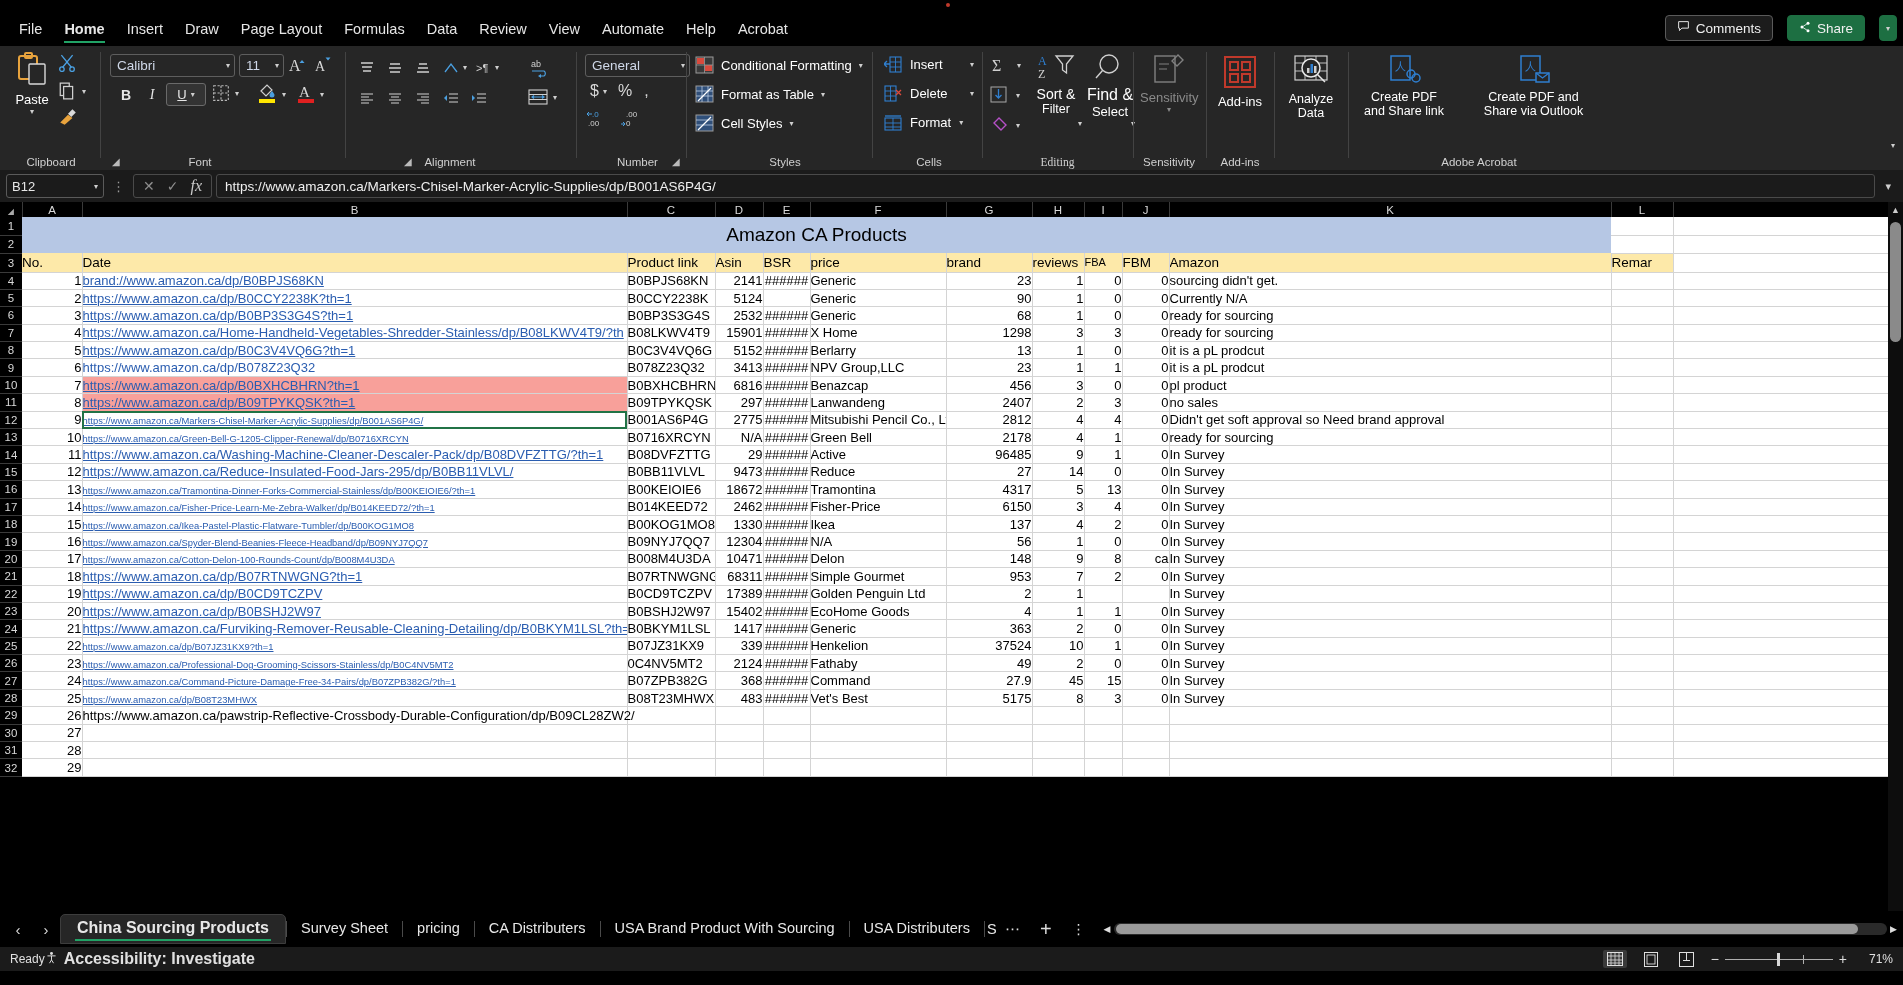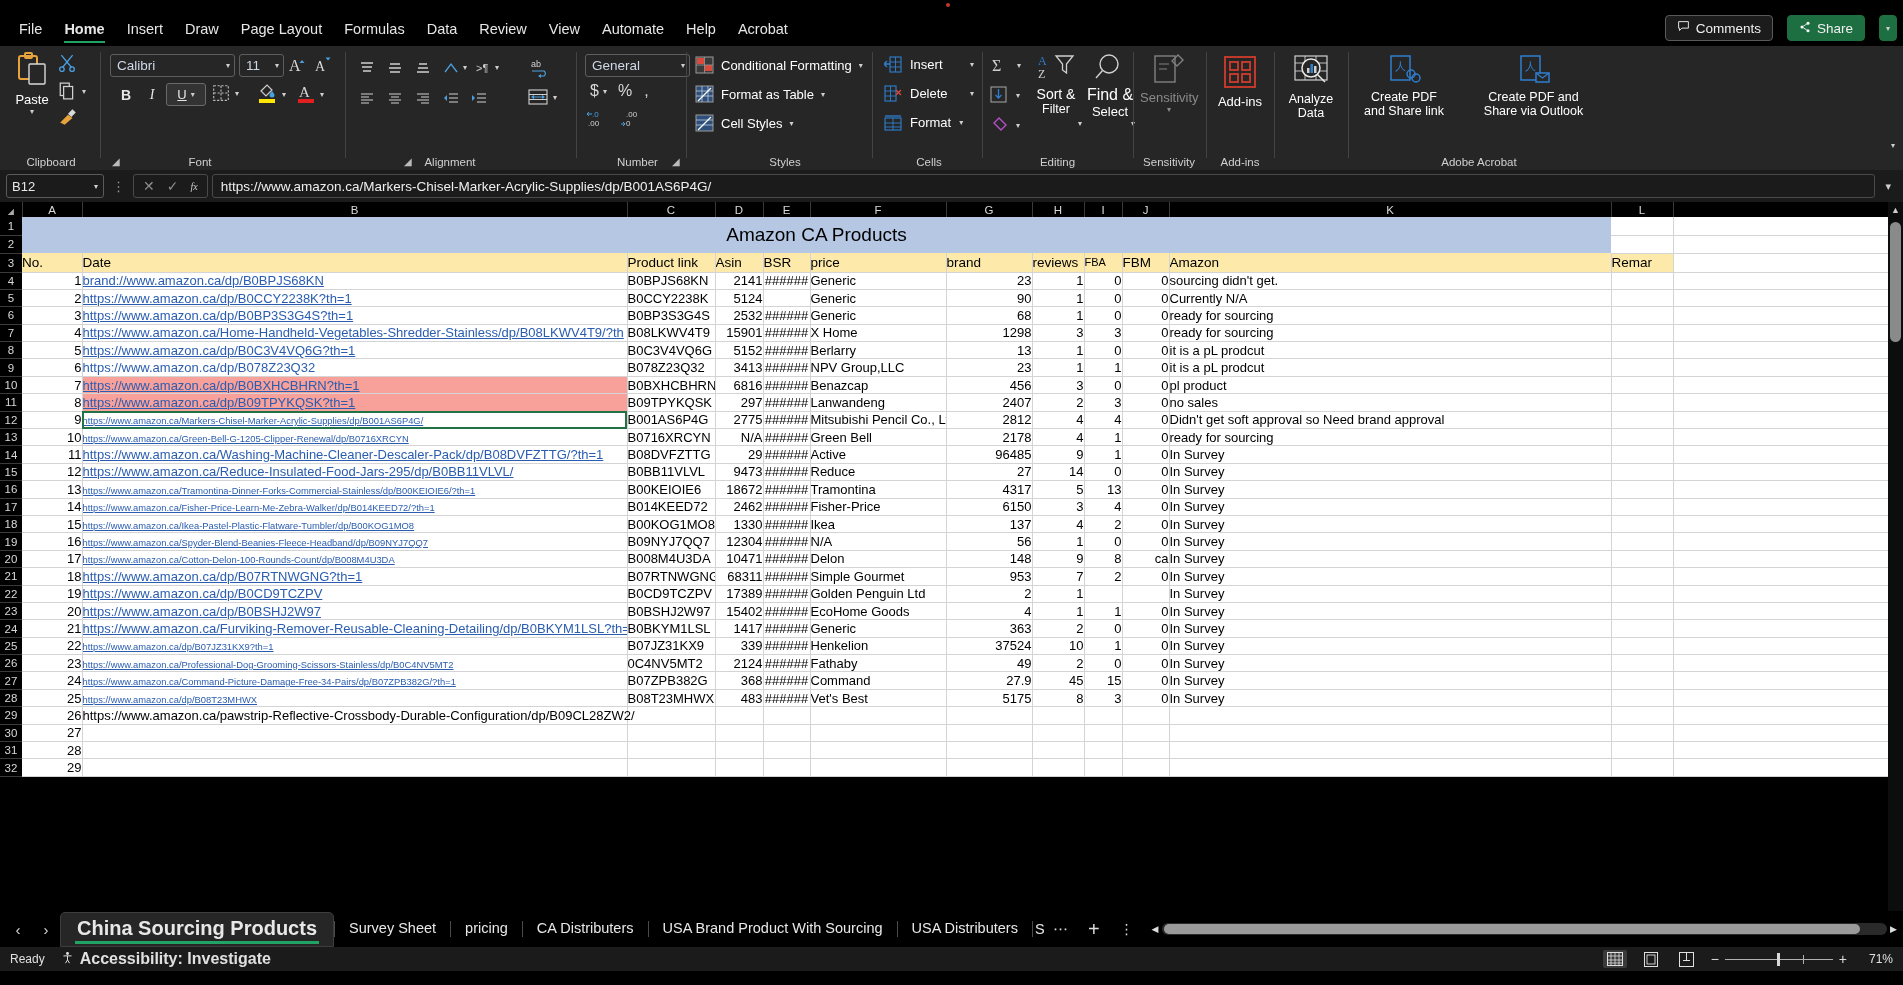--- a/index.html
+++ b/index.html
@@ -71,21 +71,21 @@
   
   #vscroll { position:absolute; right:0; top:0; width:15px; height:709px; background:#0d0d0d; }
   #vthumb { position:absolute; left:2px; top:20px; width:11px; height:120px; background:#8a8a8a; border-radius:6px; }
   .vbtn { position:absolute; left:0; width:15px; height:16px; color:#ccc; font-size:9px; text-align:center; line-height:16px; }
 
   
   #tabbar { height:36px; background:#000; display:flex; align-items:center; gap:0; padding-left:4px; }
   .navarrow { width:28px; text-align:center; color:#ddd; font-size:15px; }
   .sheettab { font-size:14.5px; color:#e8e8e8; padding:4px 14px 6px; position:relative; white-space:nowrap; }
   .sheettab.active { background:#262626; border:1px solid #3d3d3d; border-radius:5px 5px 0 0;
-                     font-size:20px; font-weight:bold; padding:4px 16px 6px; }
+                     font-size:16px; font-weight:bold; padding:4px 16px 6px; }
   .sheettab.active::after { content:""; position:absolute; left:14px; right:14px; bottom:2px; height:2.5px; background:#21a366; }
   .tabsep { width:1px; height:16px; background:#4a4a4a; }
   #hscroll { flex:1; display:flex; align-items:center; gap:3px; margin-left:10px; margin-right:6px; }
   #htrack { flex:1; height:12px; background:#2a2a2a; border-radius:6px; position:relative; }
   #hthumb { position:absolute; left:2px; top:1px; width:96%; height:10px; background:#9a9a9a; border-radius:5px; }
 
   
   #statusbar { height:24px; background:#1b1b1b; display:flex; align-items:center; padding:0 10px; font-size:12px; color:#e0e0e0; }
   #statusright { margin-left:auto; display:flex; align-items:center; gap:12px; }
   .viewbtn { width:24px; height:18px; display:flex; align-items:center; justify-content:center; }
@@ -496,37 +496,37 @@
   <div id="ribbonlabels">
     <div class="grp-label" style="left:8px;width:86px;">Clipboard</div>
     <div class="grp-dlg" style="left:112px;">◢</div>
     <div class="grp-label" style="left:110px;width:180px;">Font</div>
     <div class="grp-dlg" style="left:404px;">◢</div>
     <div class="grp-label" style="left:355px;width:190px;">Alignment</div>
     <div class="grp-dlg" style="left:672px;">◢</div>
     <div class="grp-label" style="left:585px;width:105px;">Number</div>
     <div class="grp-label" style="left:700px;width:170px;">Styles</div>
     <div class="grp-label" style="left:884px;width:90px;">Cells</div>
-    <div class="grp-label" style="left:990px;width:135px;">Editing</div>
+    <div class="grp-label" style="left:990px;width:135px;font-family:Liberation Serif, serif;">Editing</div>
     <div class="grp-label" style="left:1140px;width:58px;">Sensitivity</div>
     <div class="grp-label" style="left:1212px;width:56px;">Add-ins</div>
     <div class="grp-label" style="left:1354px;width:250px;">Adobe Acrobat</div>
   </div>
 </div>
 
 <div id="fbar">
   <div id="namebox">
     <span>B12</span>
     <span class="chev">▾</span>
   </div>
   <div style="color:#9a9a9a;font-size:13px;padding:0 4px;">⋮</div>
   <div id="fx-group">
     <span style="color:#8e8e8e;font-size:14px;padding:0 5px;">✕</span>
     <span style="color:#8e8e8e;font-size:14px;padding:0 5px;">✓</span>
-    <span style="color:#c9c9c9;font-size:10px;font-style:italic;padding:0 5px;font-family:'Liberation Serif',serif;">fx</span>
+    <span style="color:#c9c9c9;font-size:16px;font-style:italic;padding:0 5px;font-family:'Liberation Serif',serif;">fx</span>
   </div>
   <div id="formula">
     <span>https://www.amazon.ca/Markers-Chisel-Marker-Acrylic-Supplies/dp/B001AS6P4G/</span>
   </div>
   <div style="color:#cfcfcf;font-size:11px;padding:0 6px;">▾</div>
 </div>
 
 <div id="gridwrap">
   <table class="sheet">
     <colgroup>
@@ -1084,21 +1084,21 @@
   <div id="hscroll">
     <span style="color:#ddd;font-size:9px;">◀</span>
     <div id="htrack">
         <div id="hthumb"></div>
       </div>
     <span style="color:#ddd;font-size:9px;">▶</span>
   </div>
 </div>
 
 <div id="statusbar">
-  <span style="margin-right:16px;text-align:right;">Ready</span>
+  <span style="text-align:right;">Ready</span>
   <span style="margin-right:6px;">
     <svg width="13" height="13" viewBox="0 0 16 16">
         <circle cx="8" cy="3" r="1.8" fill="#e0e0e0"></circle>
         <path d="M3 6h10M8 6v5M8 11l-2.5 4M8 11l2.5 4" stroke="#e0e0e0" stroke-width="1.2" fill="none"></path>
       </svg>
   </span>
   <span style="font-weight:bold;font-size:16px;">Accessibility: Investigate</span>
   <div id="statusright">
     <div class="viewbtn on">
       <svg width="16" height="14" viewBox="0 0 16 14">

